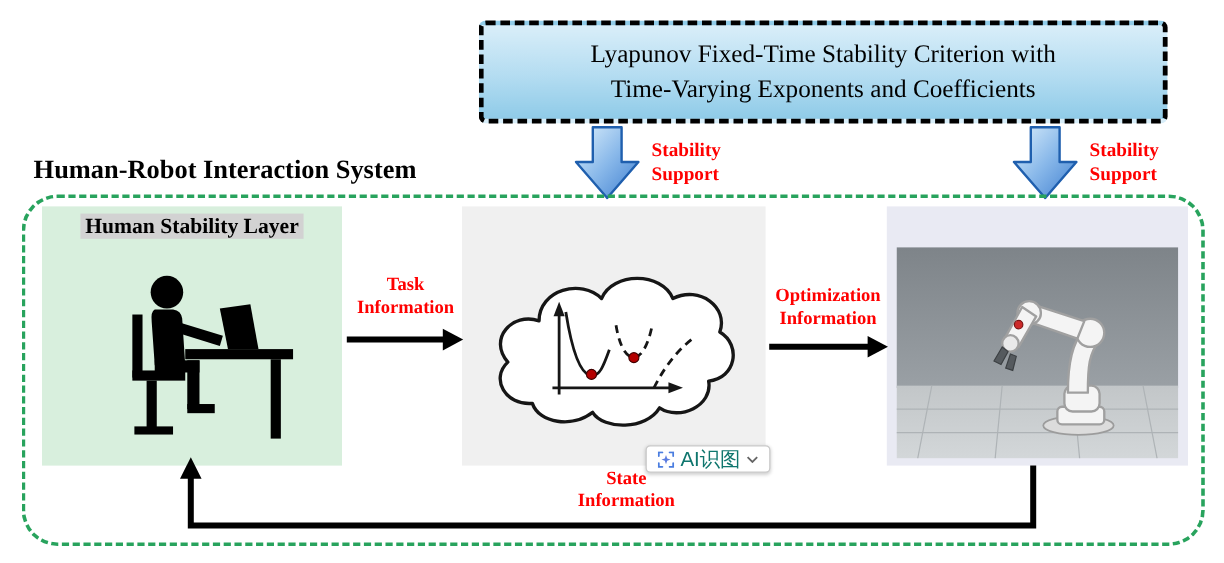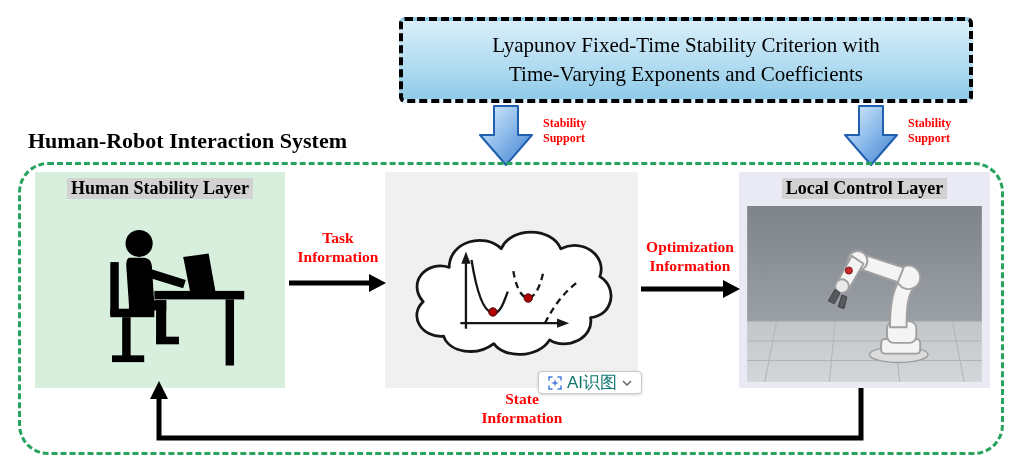--- a/index.html
+++ b/index.html
@@ -29,21 +29,21 @@
     text-align: center; line-height: 1.38;
   }
 
   
   .block-arrow { position: absolute; width: 58px; height: 62px; }
   .block-arrow-left { left: 477px; top: 105px; }
   .block-arrow-right { left: 842px; top: 105px; }
 
   .stability-label {
     position: absolute; width: 84px;
-    color: #ff0000; font-weight: bold; font-size: 12px; line-height: 1.22;
+    color: #ff0000; font-weight: bold; font-size: 16px; line-height: 1.22;
     text-align: left;
   }
   .stability-left { left: 543px; top: 116px; }
   .stability-right { left: 908px; top: 116px; }
 
   
   .system-title {
     position: absolute; left: 28px; top: 128px;
     font-size: 22px; font-weight: bold; color: #000;
   }
@@ -174,23 +174,20 @@
       <polygon points="187,126 174,121 174,131" fill="#161616"></polygon>
       <path d="M82 58 C88 96 96 113 104 115 C112 117 116 106 121 92" fill="none" stroke="#161616" stroke-width="2.5"></path>
       <path d="M127 70 C133 107 151 109 159 72" fill="none" stroke="#161616" stroke-width="2.5" stroke-dasharray="7 5"></path>
       <path d="M161 126 C170 108 182 92 197 81" fill="none" stroke="#161616" stroke-width="2.5" stroke-dasharray="7 5"></path>
       <circle cx="105" cy="114" r="4.5" fill="#b30000" stroke="#400000" stroke-width="1"></circle>
       <circle cx="143" cy="99" r="4.5" fill="#b30000" stroke="#400000" stroke-width="1"></circle>
     </svg>
   </div>
 
   <div class="layer-box layer-control">
-    <div class="layer-title-row">
-      <span class="layer-title">Local Control Layer</span>
-    </div>
     <svg class="illustration robot-illustration" viewBox="0 0 240 180">
       <defs>
         <linearGradient id="gradBg" x1="0" y1="0" x2="0" y2="1">
           <stop offset="0" stop-color="#7e8489"></stop>
           <stop offset="1" stop-color="#9aa0a5"></stop>
         </linearGradient>
         <linearGradient id="gradFloor" x1="0" y1="0" x2="0" y2="1">
           <stop offset="0" stop-color="#c2c6c8"></stop>
           <stop offset="1" stop-color="#d3d7d9"></stop>
         </linearGradient>

